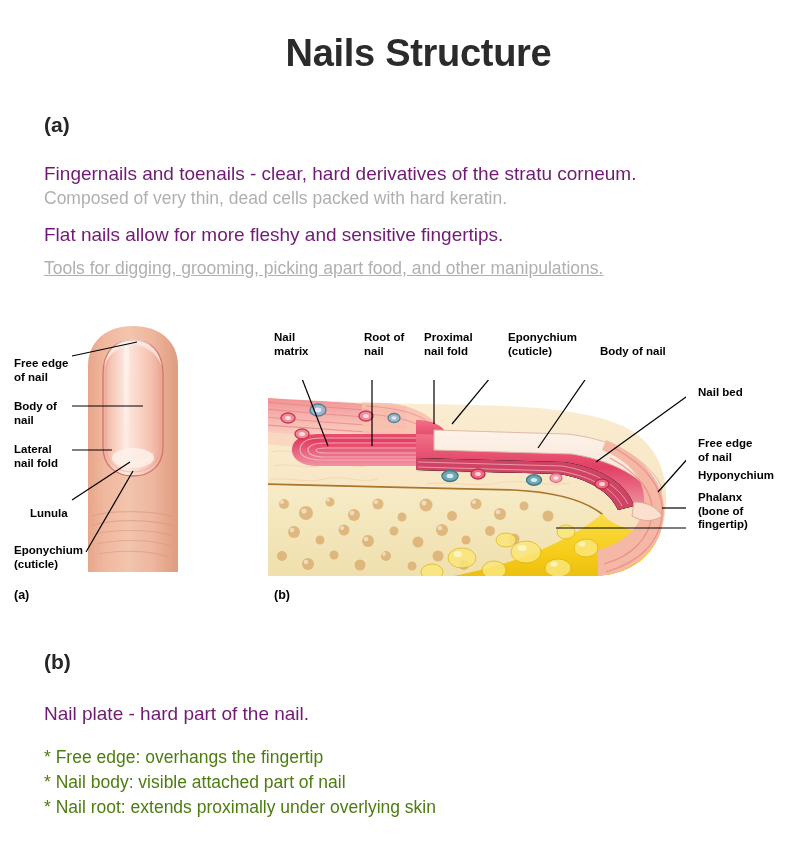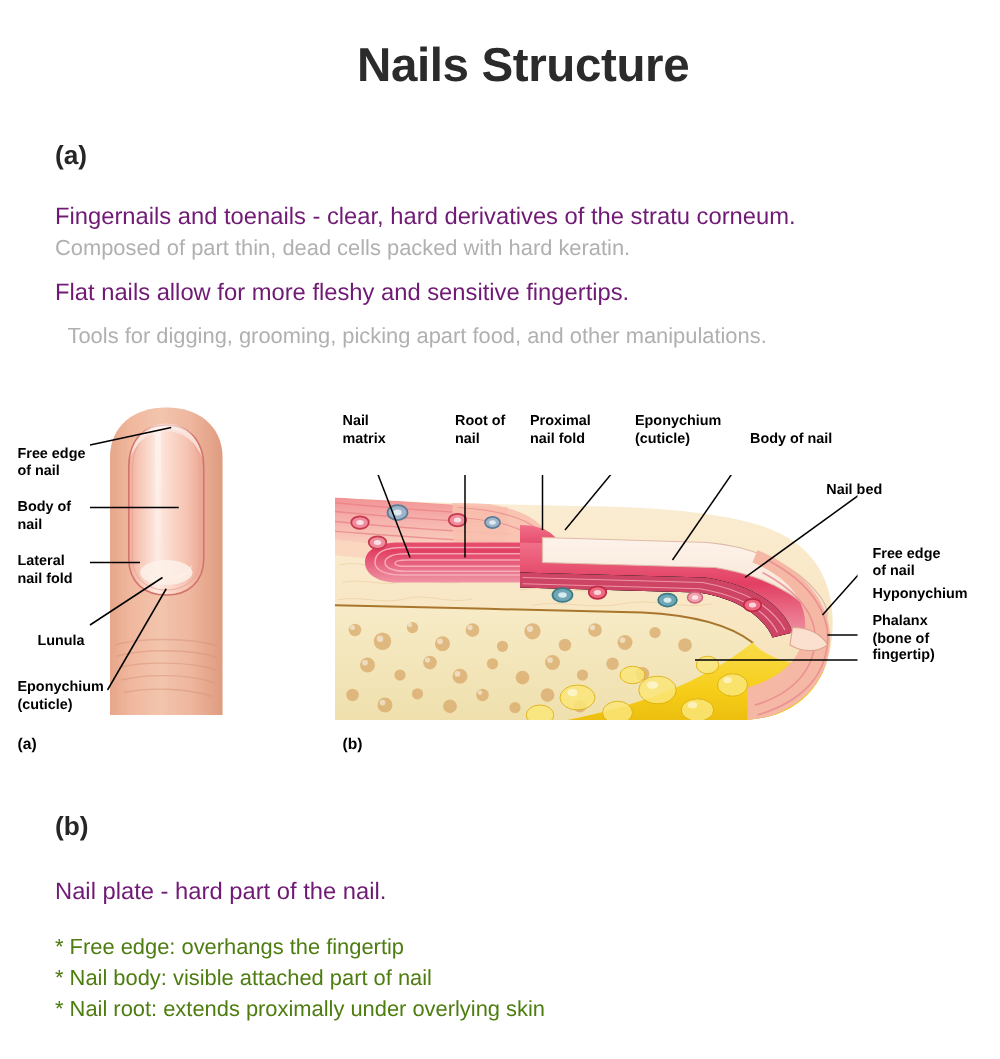--- a/index.html
+++ b/index.html
@@ -80,24 +80,24 @@
 </head>
 <body>
 
 <div id="page">
 
   <div class="title">Nails Structure</div>
 
   <div class="sec-marker" style="top:113px; left:44px;">(a)</div>
 
   <div class="txt-dark" style="top:163px; left:44px;">Fingernails and toenails - clear, hard derivatives of the stratu corneum.</div>
-  <div class="txt-gray" style="top:188px; left:44px;">Composed of part thin, dead cells packed with hard keratin.</div>
+  <div class="txt-gray" style="top:188px; left:44px;">Composed of very thin, dead cells packed with hard keratin.</div>
 
   <div class="txt-dark" style="top:224px; left:44px;">Flat nails allow for more fleshy and sensitive fingertips.</div>
-  <div class="txt-gray" style="top:258px; left:54px;">Tools for digging, grooming, picking apart food, and other manipulations.</div>
+  <div class="txt-gray" style="top:258px; left:44px;text-decoration:underline;">Tools for digging, grooming, picking apart food, and other manipulations.</div>
 
   <div class="figure" style="top:320px; left:0px;">
     <svg width="270" height="290" viewBox="0 0 270 290" xmlns="http://www.w3.org/2000/svg">
       <defs>
         <linearGradient id="skinGrad" x1="0" y1="0" x2="1" y2="0">
           <stop offset="0%" stop-color="#e8a88c"></stop>
           <stop offset="18%" stop-color="#f3bda4"></stop>
           <stop offset="45%" stop-color="#f7cdb6"></stop>
           <stop offset="72%" stop-color="#f2bda5"></stop>
           <stop offset="100%" stop-color="#e09d80"></stop>
@@ -442,21 +442,21 @@
   <div class="flabel" style="top:331px; left:274px;">Nail
 matrix</div>
   <div class="flabel" style="top:331px; left:364px;">Root of
 nail</div>
   <div class="flabel" style="top:331px; left:424px;">Proximal
 nail fold</div>
   <div class="flabel" style="top:331px; left:508px;">Eponychium
 (cuticle)</div>
   <div class="flabel" style="top:345px; left:600px;">Body of nail</div>
 
-  <div class="flabel" style="top:386px; left:661px;">Nail bed</div>
+  <div class="flabel" style="top:386px; left:698px;">Nail bed</div>
   <div class="flabel" style="top:437px; left:698px;">Free edge
 of nail</div>
   <div class="flabel" style="top:469px; left:698px;">Hyponychium</div>
   <div class="flabel" style="top:491px; left:698px;">Phalanx
 (bone of
 fingertip)</div>
 
   <div class="sublabel" style="top:588px; left:274px;">(b)</div>
 
   <div class="sec-marker" style="top:650px; left:44px;">(b)</div>

